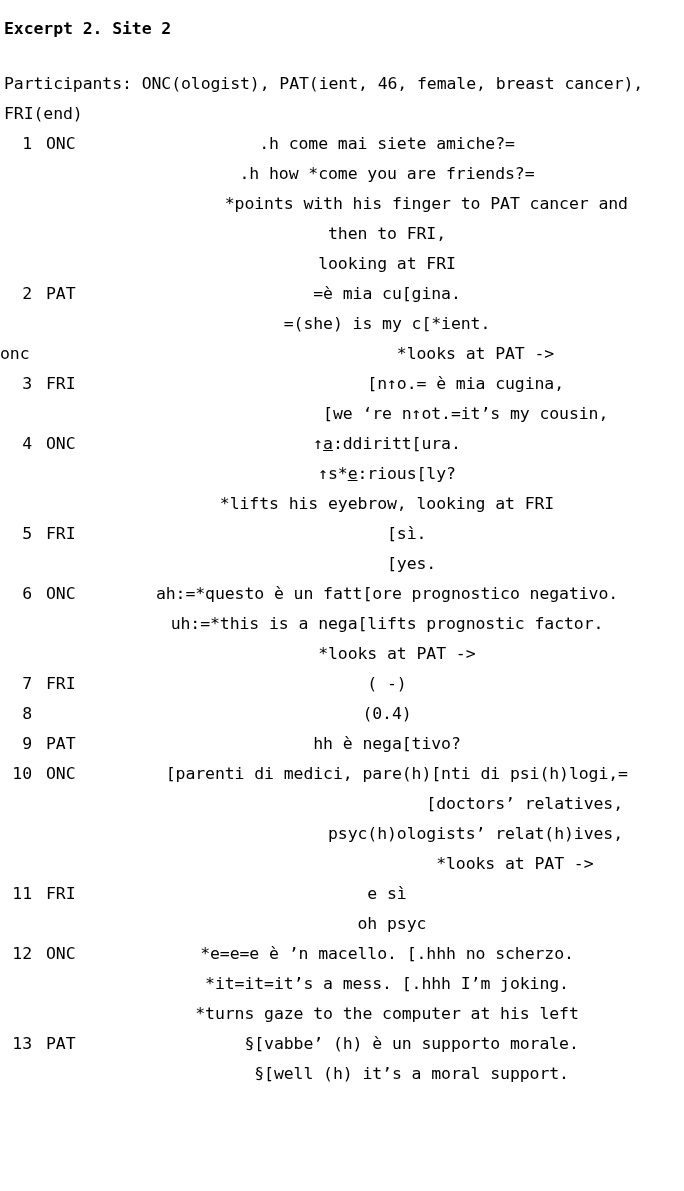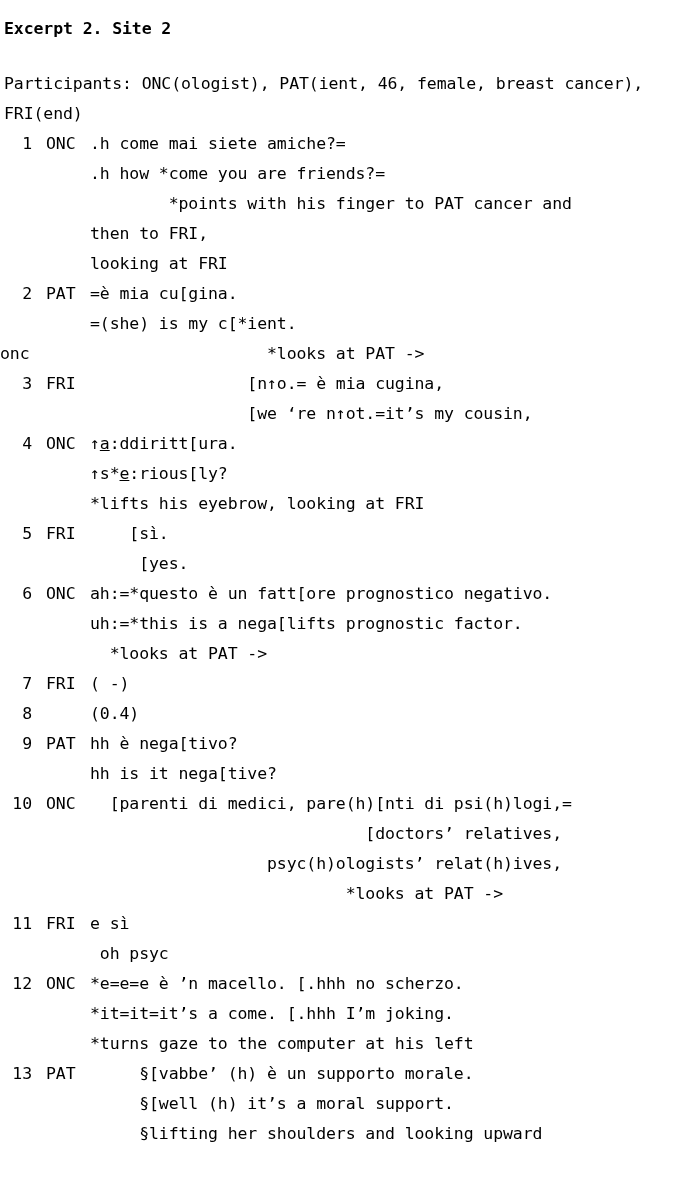--- a/index.html
+++ b/index.html
@@ -62,20 +62,21 @@
   }
   .spk {
     width: 58px;
     flex: 0 0 58px;
     padding-left: 14px;
     box-sizing: border-box;
   }
   .txt {
     flex: 1 1 auto;
     white-space: pre;
+    text-align: center;
   }
   .txt.bold {
     font-weight: normal;
   }
   
   .row.cont .num, .row.cont .spk { visibility: hidden; }
 
   
   .row.marker .num {
     text-align: left;
@@ -110,28 +111,26 @@
       <div class="row cont"><span class="num"></span><span class="spk"></span><span class="txt bold">↑s*<u>e</u>:rious[ly?</span></div>
       <div class="row cont"><span class="num"></span><span class="spk"></span><span class="txt">*lifts his eyebrow, looking at FRI</span></div>
       <div class="row"><span class="num">5</span><span class="spk">FRI</span><span class="txt">    [sì.</span></div>
       <div class="row cont"><span class="num"></span><span class="spk"></span><span class="txt bold">     [yes.</span></div>
       <div class="row"><span class="num">6</span><span class="spk">ONC</span><span class="txt">ah:=*questo è un fatt[ore prognostico negativo.</span></div>
       <div class="row cont"><span class="num"></span><span class="spk"></span><span class="txt bold">uh:=*this is a nega[lifts prognostic factor.</span></div>
       <div class="row cont"><span class="num"></span><span class="spk"></span><span class="txt">  *looks at PAT -&gt;</span></div>
       <div class="row"><span class="num">7</span><span class="spk">FRI</span><span class="txt">( -)</span></div>
       <div class="row"><span class="num">8</span><span class="spk"></span><span class="txt">(0.4)</span></div>
       <div class="row"><span class="num">9</span><span class="spk">PAT</span><span class="txt">hh è nega[tivo?</span></div>
-      <div class="row cont"><span class="num"></span><span class="spk"></span><span class="txt bold">hh is it nega[tive?</span></div>
       <div class="row"><span class="num">10</span><span class="spk">ONC</span><span class="txt">  [parenti di medici, pare(h)[nti di psi(h)logi,=</span></div>
       <div class="row cont"><span class="num"></span><span class="spk"></span><span class="txt bold">                            [doctors’ relatives,</span></div>
       <div class="row cont"><span class="num"></span><span class="spk"></span><span class="txt bold">                  psyc(h)ologists’ relat(h)ives,</span></div>
       <div class="row cont"><span class="num"></span><span class="spk"></span><span class="txt">                          *looks at PAT -&gt;</span></div>
       <div class="row"><span class="num">11</span><span class="spk">FRI</span><span class="txt">e sì</span></div>
       <div class="row cont"><span class="num"></span><span class="spk"></span><span class="txt"> oh psyc</span></div>
       <div class="row"><span class="num">12</span><span class="spk">ONC</span><span class="txt">*e=e=e è ’n macello. [.hhh no scherzo.</span></div>
-      <div class="row cont"><span class="num"></span><span class="spk"></span><span class="txt bold">*it=it=it’s a come. [.hhh I’m joking.</span></div>
+      <div class="row cont"><span class="num"></span><span class="spk"></span><span class="txt bold">*it=it=it’s a mess. [.hhh I’m joking.</span></div>
       <div class="row cont"><span class="num"></span><span class="spk"></span><span class="txt">*turns gaze to the computer at his left</span></div>
       <div class="row"><span class="num">13</span><span class="spk">PAT</span><span class="txt">     §[vabbe’ (h) è un supporto morale.</span></div>
       <div class="row cont"><span class="num"></span><span class="spk"></span><span class="txt bold">     §[well (h) it’s a moral support.</span></div>
-      <div class="row cont"><span class="num"></span><span class="spk"></span><span class="txt">     §lifting her shoulders and looking upward</span></div>
     </div>
 
 </div>
 
 </body></html>

